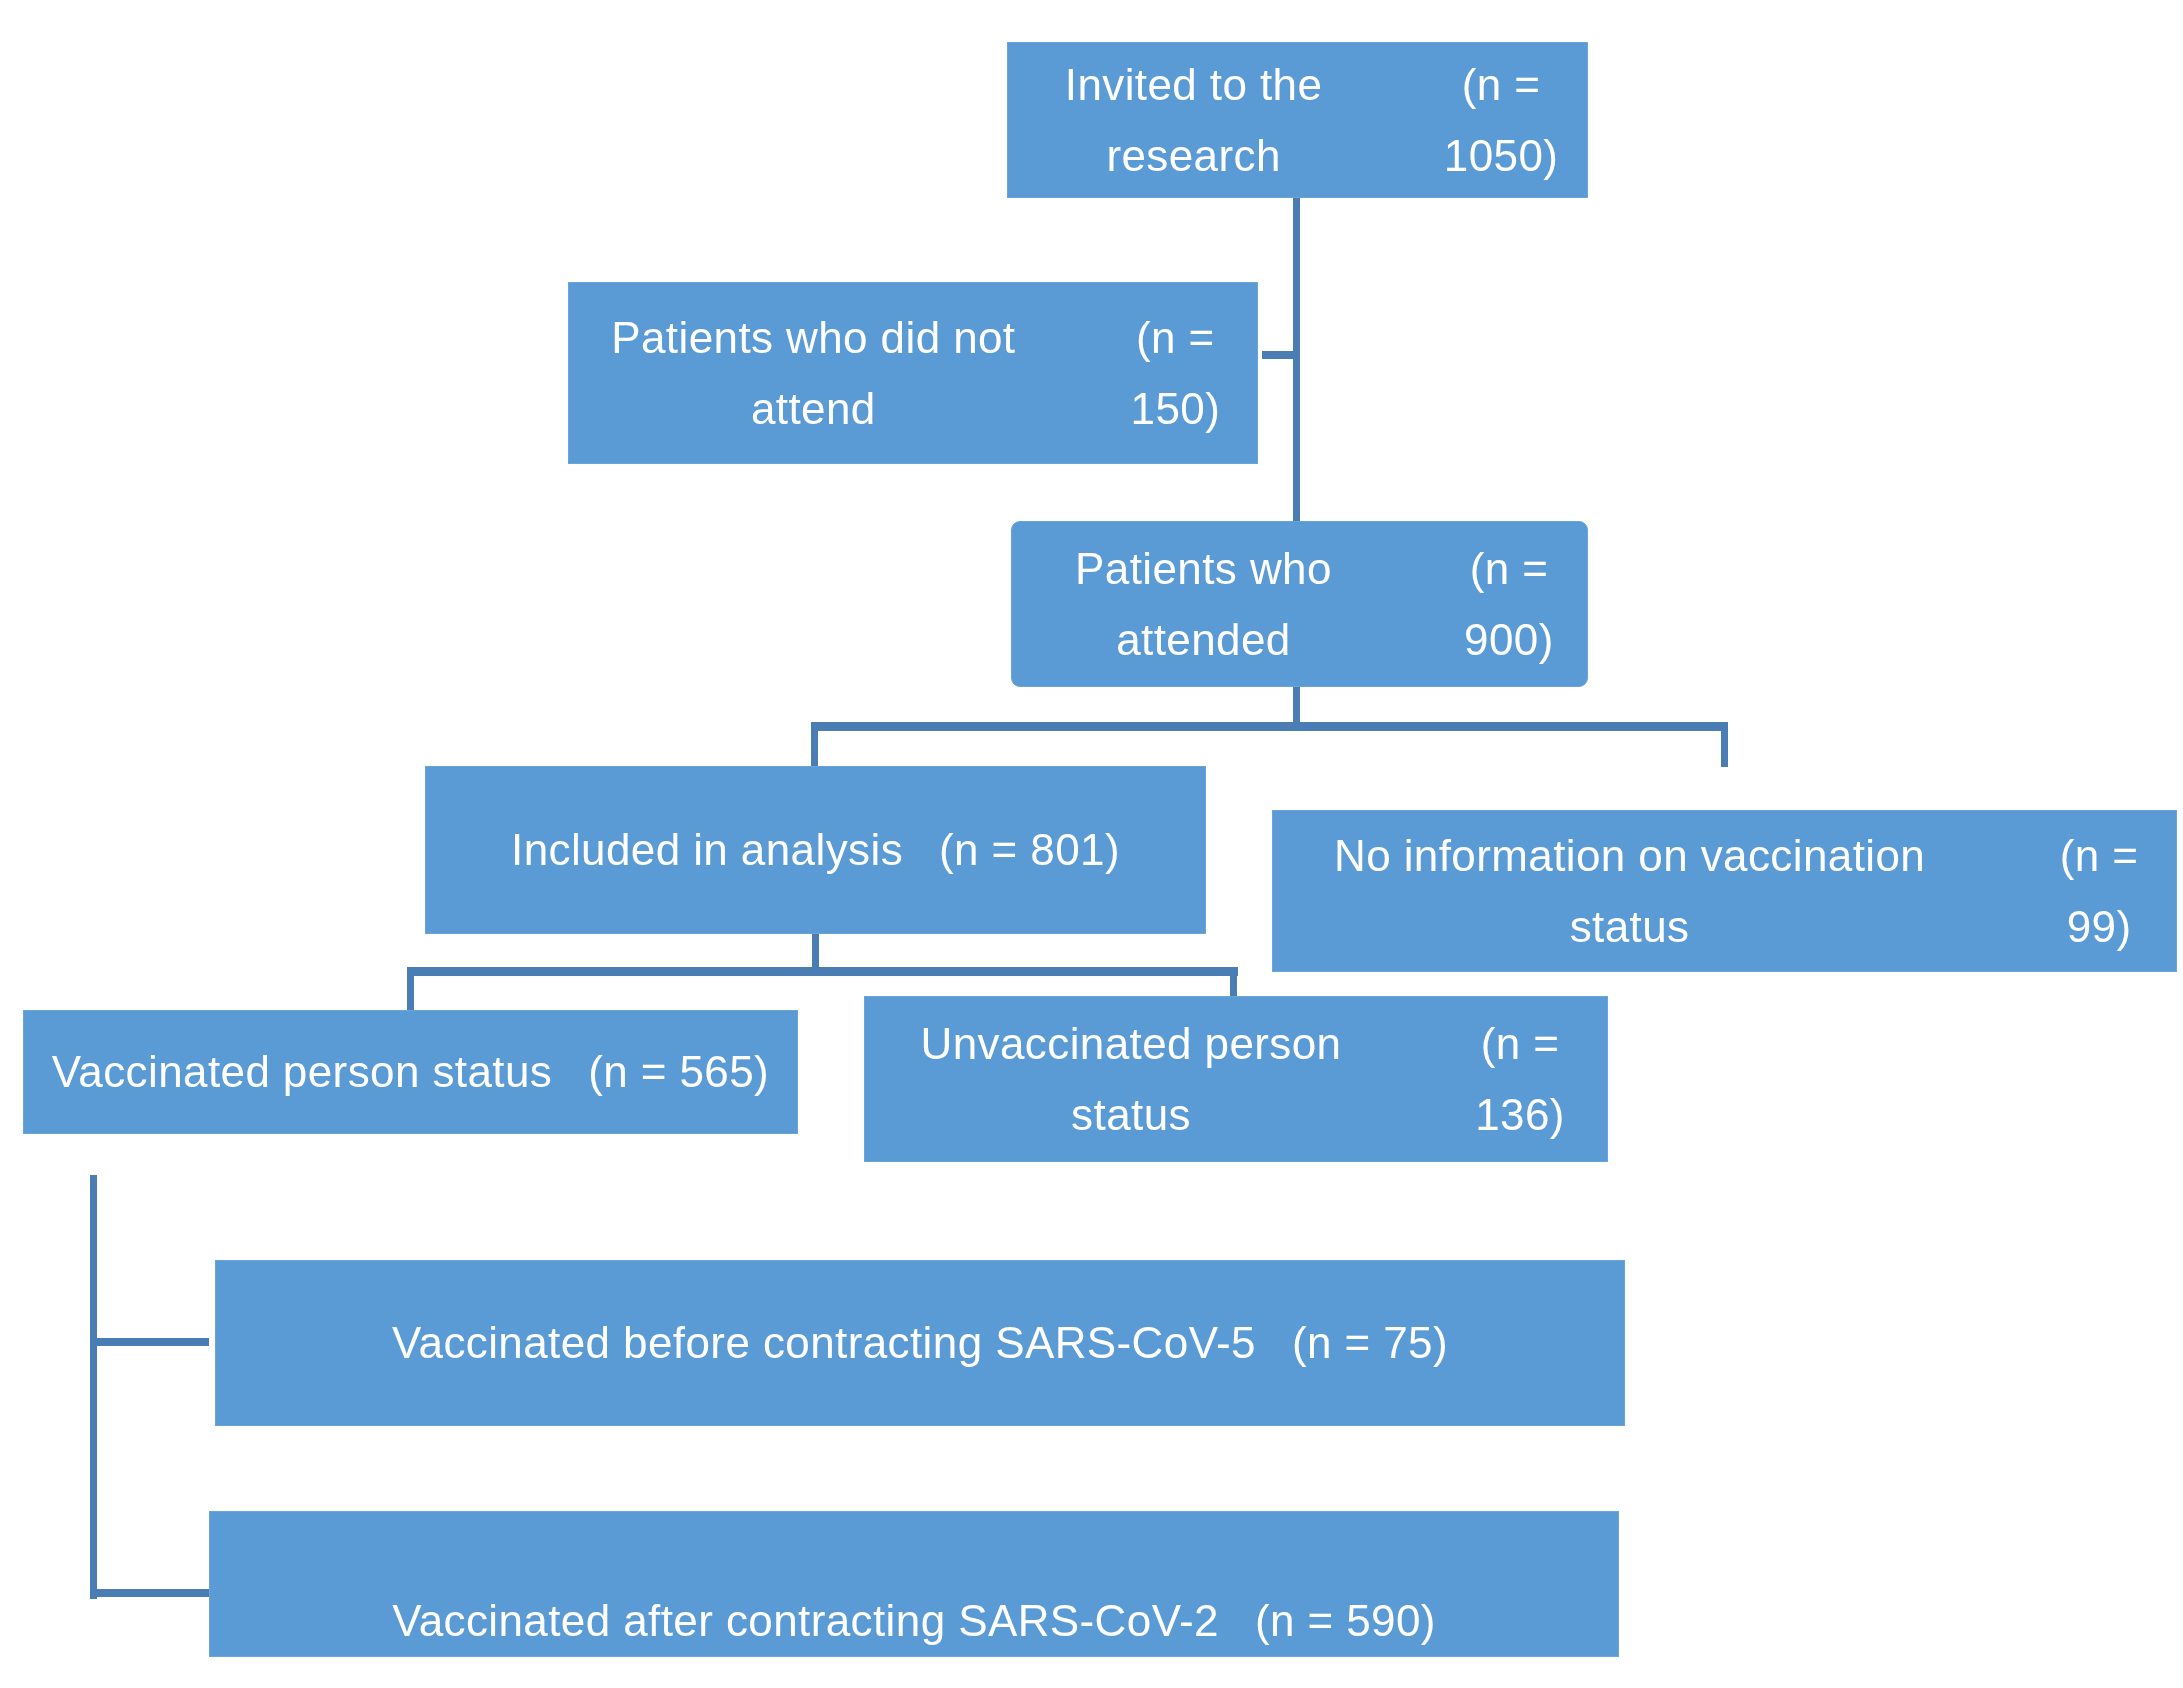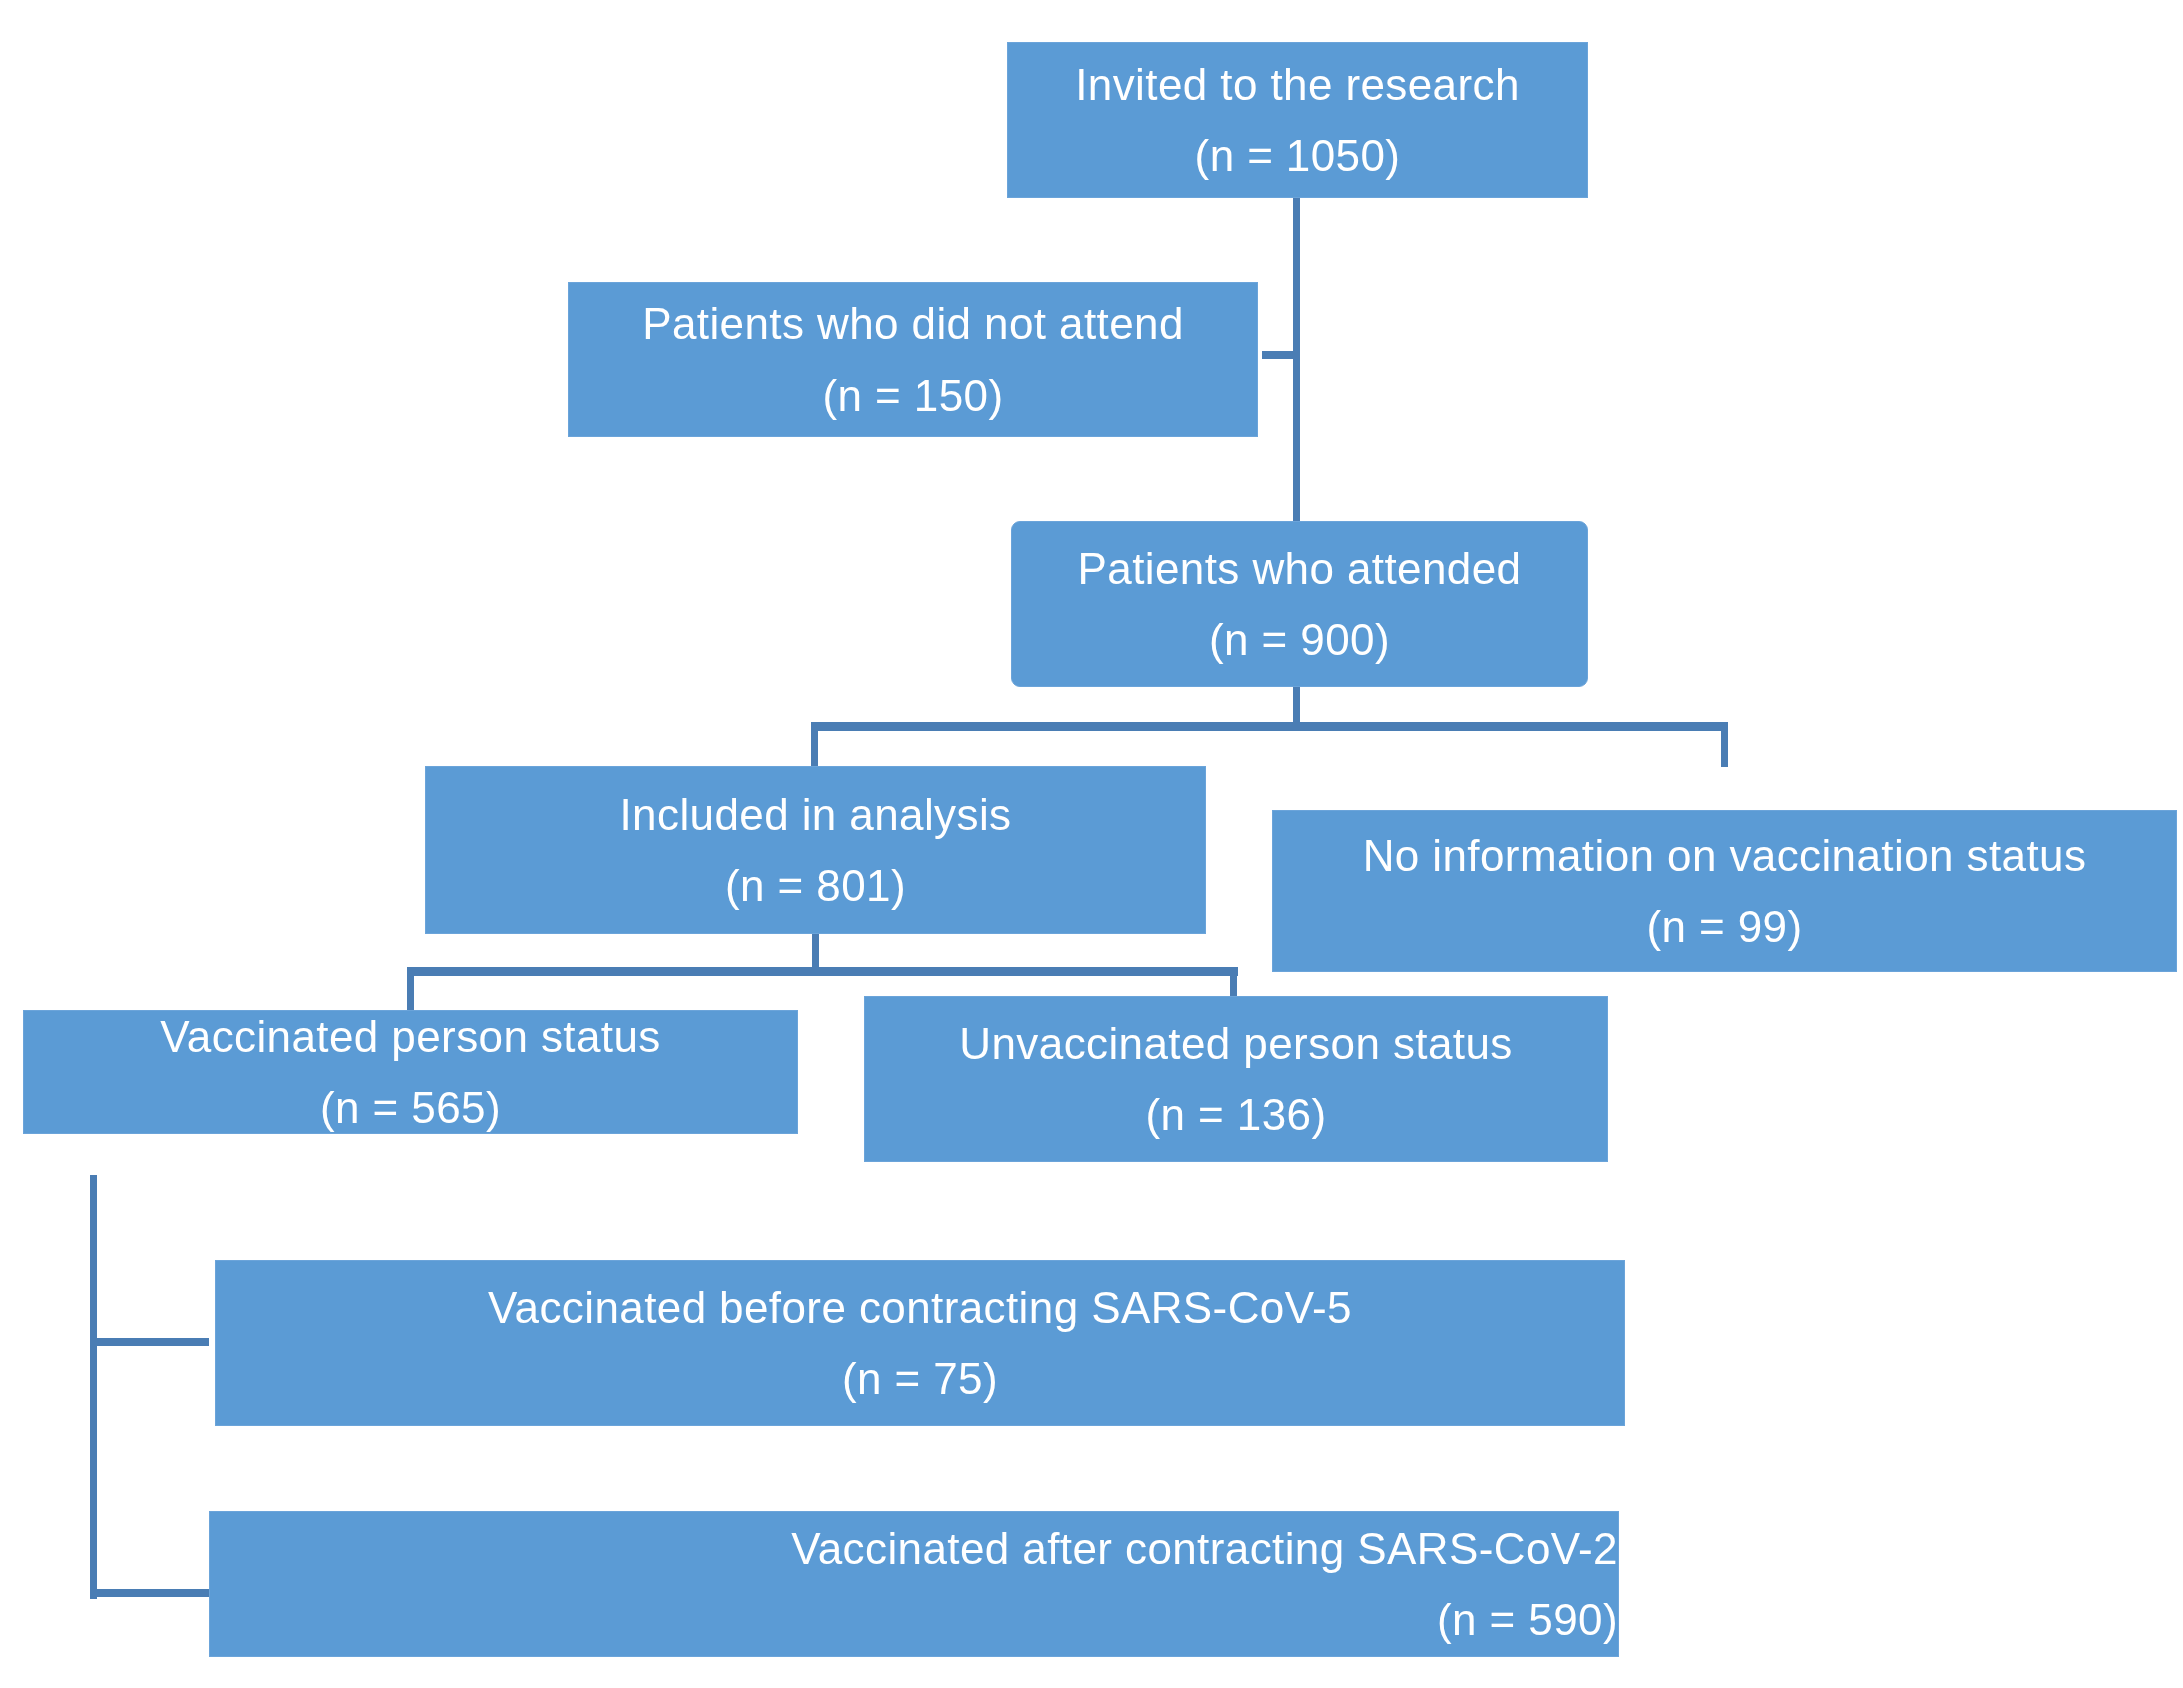--- a/index.html
+++ b/index.html
@@ -22,27 +22,28 @@
     width: 2183px;
     height: 1688px;
     background: var(--bg);
   }
   .node {
     position: absolute;
     background: var(--box-fill);
     border: 1.4px solid var(--box-edge);
     color: var(--text);
     display: flex;
-    flex-direction: column;
+    flex-direction: row;
     align-items: center;
     justify-content: center;
     text-align: center;
     font-size: 44px;
     line-height: 1.62;
     letter-spacing: 0.4px;
+    gap: 36px;
   }
   .conn {
     position: absolute;
     background: var(--connector);
   }
 </style>
 </head>
 <body>
 
 <div class="canvas">
@@ -59,21 +60,21 @@
   <div class="conn" style="left:1230px; top:972px; width:7.2px;   height:40px;"></div>
   <div class="conn" style="left:90px;  top:1175px; width:7.2px;   height:424px;"></div>
   <div class="conn" style="left:93px;  top:1338px; width:116px;  height:7.9px;"></div>
   <div class="conn" style="left:93px;  top:1589px; width:116px;  height:7.9px;"></div>
 
   <div class="node" style="left:1007px; top:42px;   width:581px;  height:156px;">
     <span>Invited to the research</span>
     <span>(n = 1050)</span>
   </div>
 
-  <div class="node" style="left:568px;  top:282px;  width:690px;  height:155px;">
+  <div class="node" style="left:568px;  top:282px;  width:690px;  height:182px;">
     <span>Patients who did not attend</span>
     <span>(n = 150)</span>
   </div>
 
   <div class="node" style="left:1011px; top:521px;  width:577px;  height:166px;border-radius:9px;">
     <span>Patients who attended</span>
     <span>(n = 900)</span>
   </div>
 
   <div class="node" style="left:425px;  top:766px; width:781px; height:168px;justify-content:center;">

